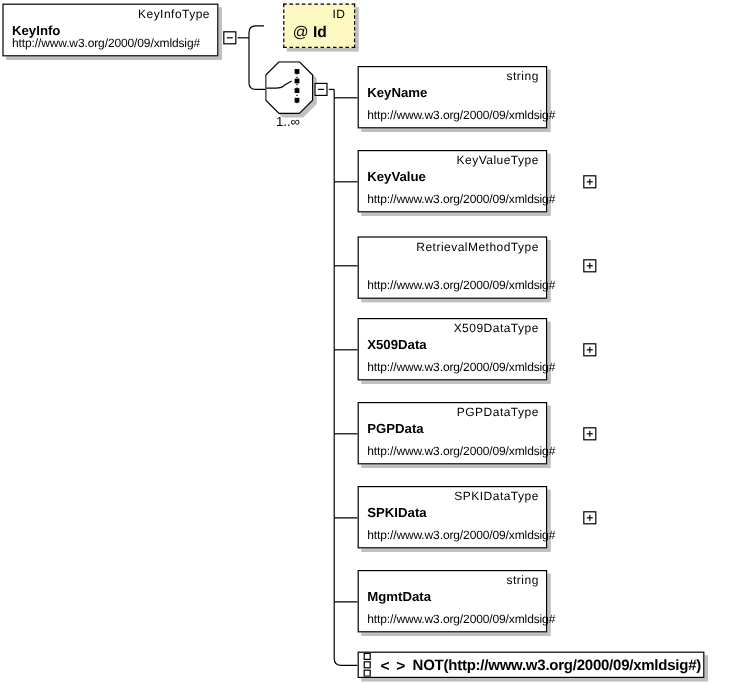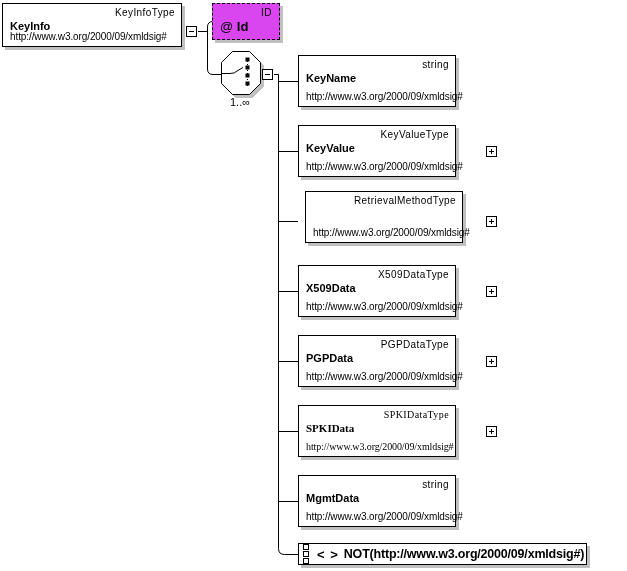--- a/index.html
+++ b/index.html
@@ -10,21 +10,21 @@
   #wires{position:absolute;left:0;top:0;z-index:0;}
   .ebox{
     position:absolute;left:298px;width:158px;height:52px;background:#fff;
     border:1px solid #000;box-shadow:3px 3px 0 #c0c0c0;box-sizing:border-box;z-index:1;
   }
   .ebox .etype{position:absolute;top:3px;right:6px;font-size:10px;letter-spacing:.4px;}
   .ebox .ename{position:absolute;top:16px;left:7px;font-size:11px;font-weight:bold;white-space:nowrap;}
   .ebox .ens{position:absolute;bottom:4px;left:7px;font-size:10px;white-space:nowrap;letter-spacing:-0.1px;}
   .rootbox{left:2px;top:3px;width:180px;height:44px;}
   .attrbox{
-    position:absolute;left:212px;top:3px;width:68px;height:37px;background:#d946ef;
+    position:absolute;left:236px;top:3px;width:60px;height:37px;background:#fef9c3;
     border:1px dashed #000;box-shadow:3px 3px 0 #c0c0c0;box-sizing:border-box;z-index:1;
   }
   .attrbox .atype{position:absolute;top:3px;right:7px;font-size:10px;letter-spacing:.5px;}
   .attrbox .aname{position:absolute;bottom:5px;left:7px;font-size:13px;white-space:nowrap;}
   .attrbox .aname b{font-weight:bold;}
   .toggle{position:absolute;width:9px;height:9px;border:1px solid #000;background:#fff;z-index:2;}
   .toggle::before{content:"";position:absolute;left:2px;top:4px;width:5px;height:1px;background:#000;}
   .toggle.plus::after{content:"";position:absolute;left:4px;top:2px;width:1px;height:5px;background:#000;}
   .compositor{position:absolute;left:221px;top:51px;z-index:1;}
   .cardinality{position:absolute;left:214px;top:96px;width:52px;text-align:center;font-size:11px;z-index:1;}
@@ -90,41 +90,41 @@
     <span class="ens">http://www.w3.org/2000/09/xmldsig#</span>
   </div>
 
   <div class="ebox" style="top:125px;">
     <span class="etype">KeyValueType</span>
     <span class="ename">KeyValue</span>
     <span class="ens">http://www.w3.org/2000/09/xmldsig#</span>
   </div>
   <div class="toggle plus" style="left:486px;top:146px;"></div>
 
-  <div class="ebox" style="top:191px;margin-left:7px;">
+  <div class="ebox" style="top:197px;">
     <span class="etype">RetrievalMethodType</span>
     <span class="ens">http://www.w3.org/2000/09/xmldsig#</span>
   </div>
   <div class="toggle plus" style="left:486px;top:216px;"></div>
 
   <div class="ebox" style="top:265px;text-align:right;">
     <span class="etype">X509DataType</span>
     <span class="ename">X509Data</span>
     <span class="ens">http://www.w3.org/2000/09/xmldsig#</span>
   </div>
   <div class="toggle plus" style="left:486px;top:286px;"></div>
 
   <div class="ebox" style="top:335px;">
     <span class="etype">PGPDataType</span>
     <span class="ename">PGPData</span>
     <span class="ens">http://www.w3.org/2000/09/xmldsig#</span>
   </div>
   <div class="toggle plus" style="left:486px;top:356px;"></div>
 
-  <div class="ebox" style="top:405px;font-family:Liberation Serif, serif;">
+  <div class="ebox" style="top:405px;">
     <span class="etype">SPKIDataType</span>
     <span class="ename">SPKIData</span>
     <span class="ens">http://www.w3.org/2000/09/xmldsig#</span>
   </div>
   <div class="toggle plus" style="left:486px;top:426px;"></div>
 
   <div class="ebox" style="top:475px;">
     <span class="etype">string</span>
     <span class="ename">MgmtData</span>
     <span class="ens">http://www.w3.org/2000/09/xmldsig#</span>

